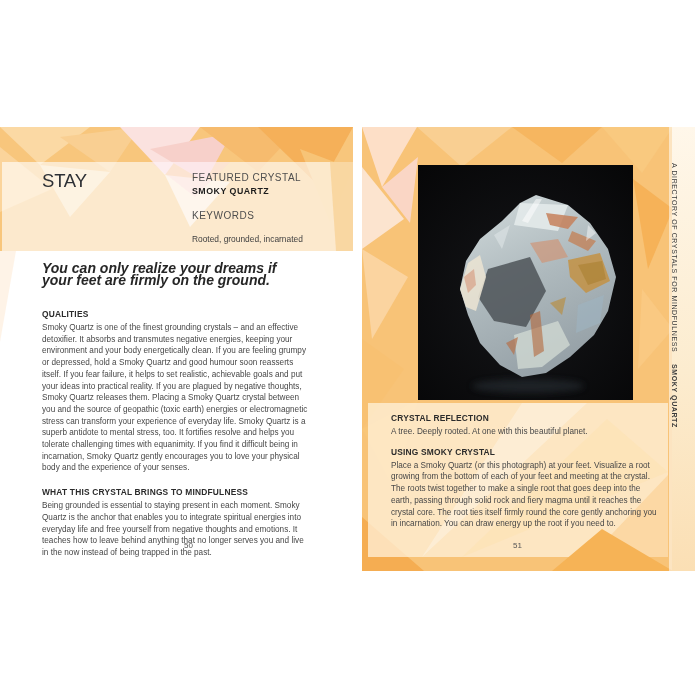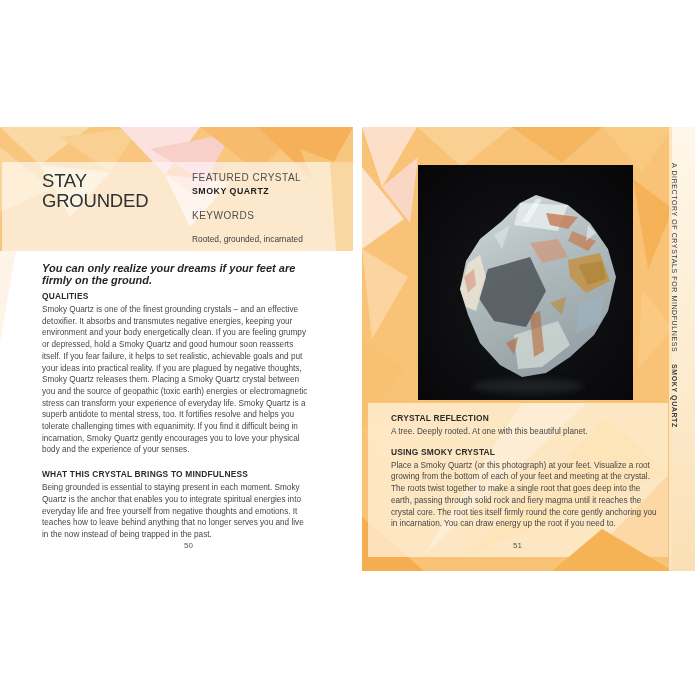--- a/index.html
+++ b/index.html
@@ -14,22 +14,22 @@
   
   .left-title { position:absolute; left:42px; top:44px; font-size:18.5px; line-height:20px;
                 letter-spacing:-0.2px; color:#2d3035; font-weight:400; }
   .featured-block { position:absolute; left:192px; top:45px; }
   .eyebrow   { font-size:10px;  letter-spacing:0.5px; color:#4e4e4e; }
   .eyebrow-b { font-size:8.8px; letter-spacing:0.5px; color:#1c1c1c; font-weight:bold; margin-top:3px; }
   .kw-label  { margin-top:14px; }
   .kw-value  { font-size:8.4px; color:#3f3f3f; margin-top:13px; }
 
   .left-body { position:absolute; left:42px; top:136px; width:266px; }
-  .intro { font-size:11px; font-weight:bold; font-style:italic; color:#262626;
-           line-height:11.5px; margin-bottom:5px; }
+  .intro { font-size:14px; font-weight:bold; font-style:italic; color:#262626;
+           line-height:11.5px; margin-bottom:23px; }
   .sec-h { font-size:8.4px; font-weight:bold; color:#2b2b2b; letter-spacing:0.2px; margin-bottom:3px; }
   .sec-p { font-size:8.2px; color:#474747; line-height:11.7px; margin-bottom:13px; }
 
   .page-num { position:absolute; top:414px; font-size:8px; color:#555; text-align:center; }
   .page-num.left  { left:12px; width:353px;text-align:center; }
   .page-num.right { left:0; width:311px; }
 
   
   .photo { position:absolute; left:56px; top:38px; width:215px; height:235px; background:#0a0a0b; }
   .photo svg { display:block; }
@@ -61,21 +61,20 @@
       <polygon points="40,38 110,45 70,90" fill="#fadfb4"></polygon>
       <polygon points="165,48 230,55 190,100" fill="#fbe7cf"></polygon>
       <rect x="2" y="35" width="351" height="89" fill="#ffffff" opacity="0.62"></rect>
       <polygon points="330,35 353,35 353,124 336,124" fill="#f7c06e" opacity="0.45"></polygon>
       <polygon points="150,35 230,35 195,70" fill="#fbd9e2" opacity="0.25"></polygon>
       <polygon points="0,124 16,124 0,215" fill="#fdeedd" opacity="0.7"></polygon>
     </svg>
 
     <div class="left-title">
       <div>STAY</div>
-      <div>GROUNDED</div>
     </div>
 
     <div class="featured-block">
       <div class="eyebrow">FEATURED CRYSTAL</div>
       <div class="eyebrow-b">SMOKY QUARTZ</div>
       <div class="eyebrow kw-label">KEYWORDS</div>
       <div class="kw-value">Rooted, grounded, incarnated</div>
     </div>
 
     <div class="left-body">

